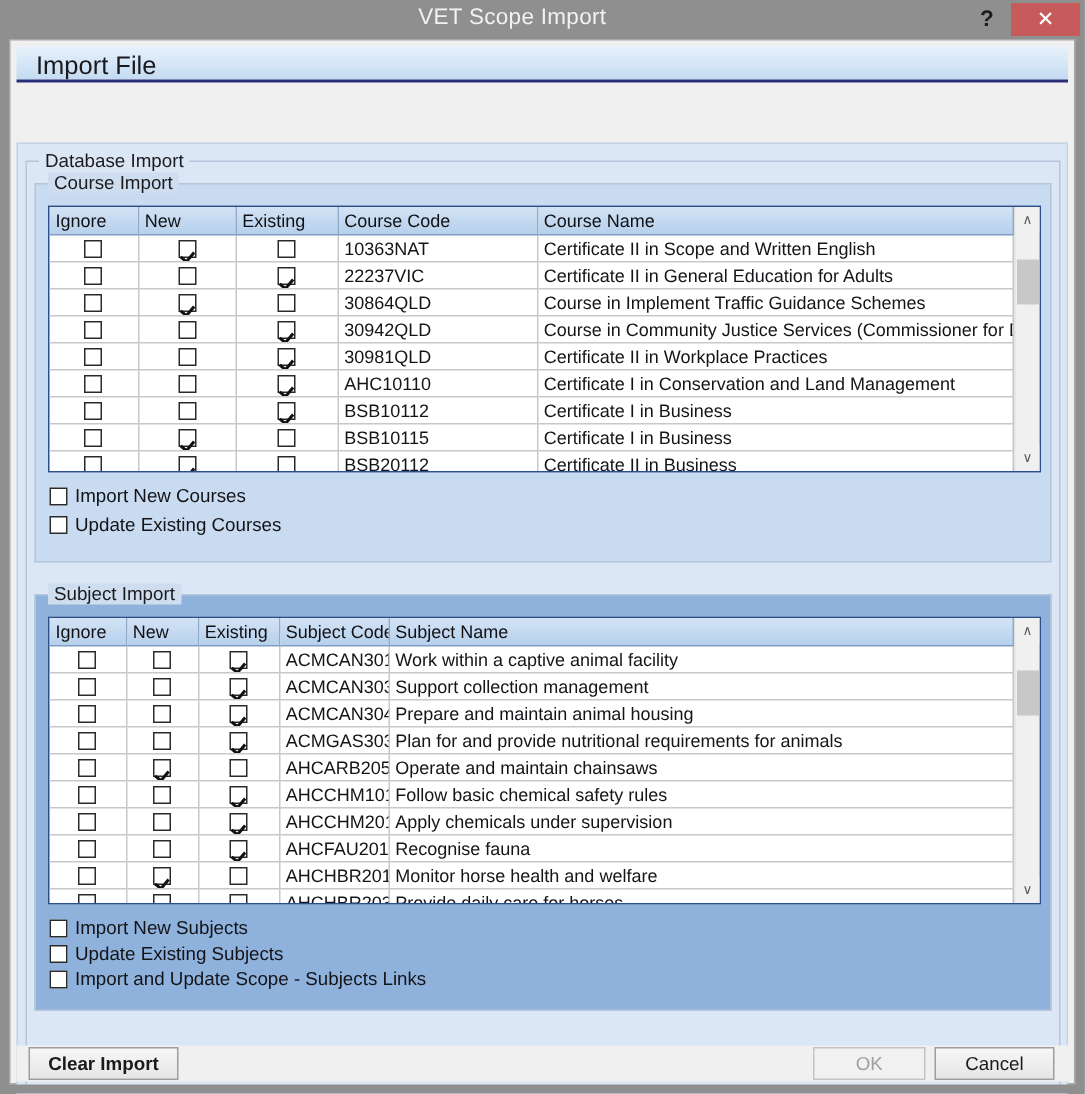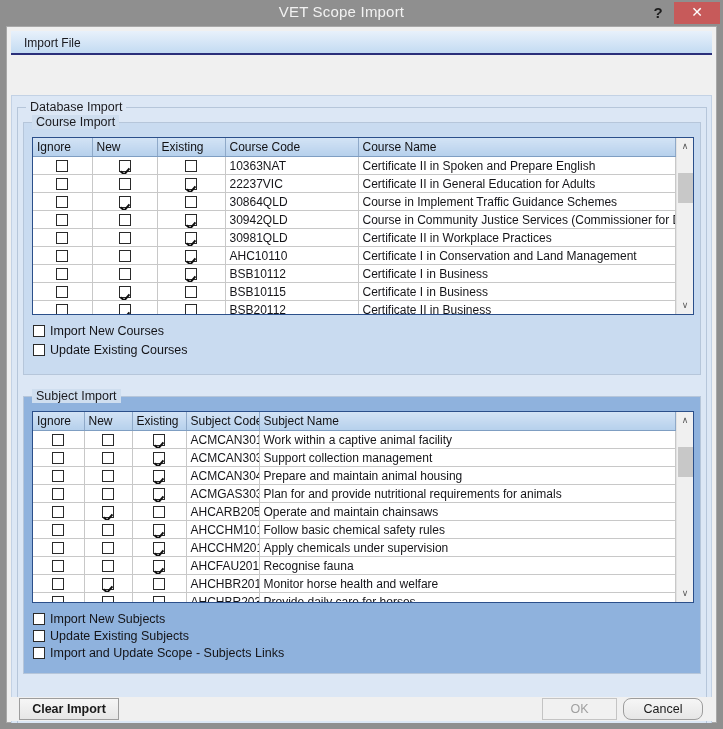--- a/index.html
+++ b/index.html
@@ -50,21 +50,21 @@
   
   .tabstrip {
     position: absolute; left: 4px; top: 4px;
     width: 701px; height: 24px;
     background: linear-gradient(to bottom, #e8f1fb 0%, #c3dbf2 100%);
     border-bottom: 2px solid #2b2f7a;
   }
   .tab {
     position: absolute; top: 2px; height: 22px;
     padding: 0 9px;
-    font-size: 12px; color: #19191e;
+    font-size: 17px; color: #19191e;
     line-height: 21px;
     cursor: default;
   }
   .tab.inactive { left: 4px; }
   .tab.active {
     left: 74px;
     background: #ffd9a1;
     border: 1px solid #2b2f7a;
     border-bottom: none;
     height: 23px;
@@ -232,21 +232,21 @@
   #import-scope-btn { left: 522px; top: 636px; width: 169px; height: 22px; }
 
   
   .footer {
     position: absolute; left: 4px; top: 670px;
     width: 701px; height: 24px;
     background: #f0f0f0;
   }
   #clear-import-btn { left: 8px; top: 1px; width: 100px; height: 22px; font-weight: bold; }
   #ok-btn { left: 531px; top: 1px; width: 75px; height: 22px; }
-  #cancel-btn { left: 612px; top: 1px; width: 80px; height: 22px; border-radius: 8px; }
+  #cancel-btn { left: 612px; top: 1px; width: 80px; height: 22px; }
 
   
   .edge-right {
     position: absolute; right: 0; top: 26px; width: 6px; height: 697px;
     background: #8f8f8f;
   }
   .edge-bottom {
     position: absolute; left: 0; bottom: 0; width: 723px; height: 6px;
     background: #8f8f8f;
   }
@@ -294,21 +294,21 @@
                     <th>Course Code</th>
                     <th>Course Name</th>
                   </tr>
                 </thead>
                 <tbody id="course-tbody">
                     <tr>
                       <td class="cb"><span class="cbox"></span></td>
                       <td class="cb"><span class="cbox checked"></span></td>
                       <td class="cb"><span class="cbox"></span></td>
                       <td>10363NAT</td>
-                      <td>Certificate II in Spoken and Prepare English</td>
+                      <td>Certificate II in Scope and Written English</td>
                     </tr>
                     <tr>
                       <td class="cb"><span class="cbox"></span></td>
                       <td class="cb"><span class="cbox"></span></td>
                       <td class="cb"><span class="cbox checked"></span></td>
                       <td>22237VIC</td>
                       <td>Certificate II in General Education for Adults</td>
                     </tr>
                     <tr>
                       <td class="cb"><span class="cbox"></span></td>

